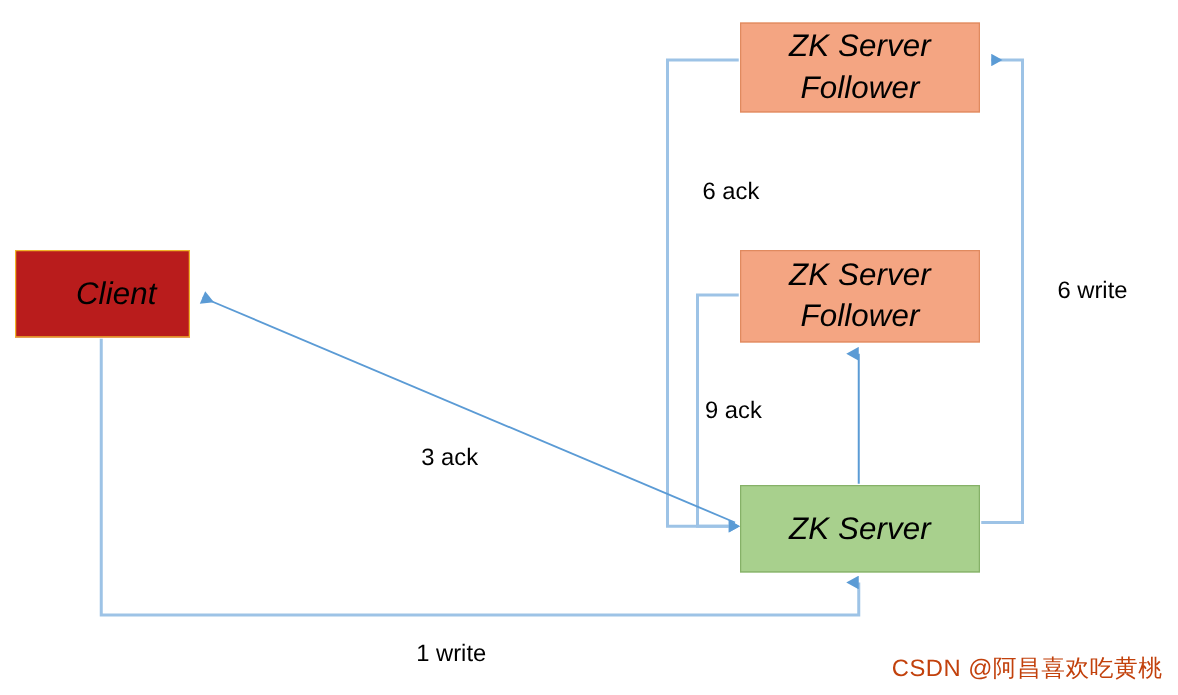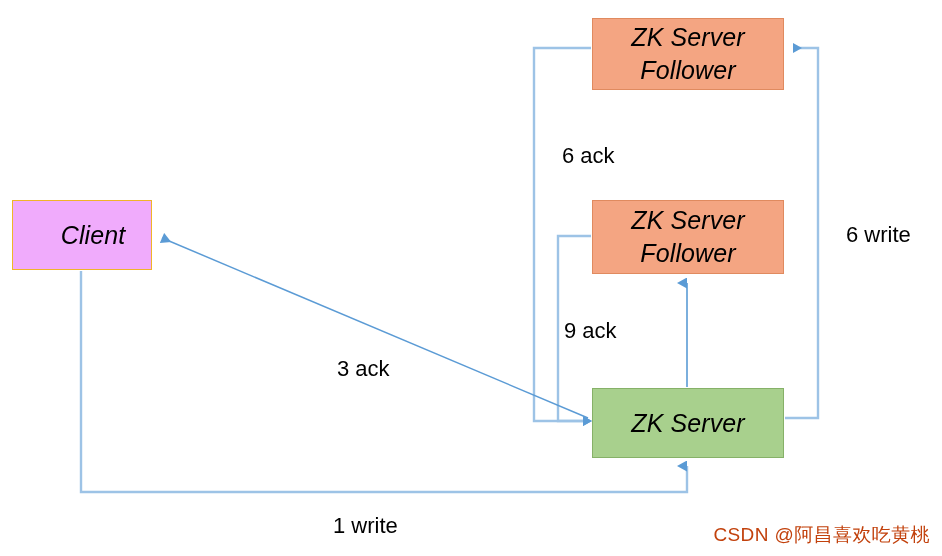--- a/index.html
+++ b/index.html
@@ -42,28 +42,28 @@
     background: #f4a582;
     border: 1px solid #e08a5f;
   }
   .node-leader {
     left: 592px; top: 388px; width: 192px; height: 70px;
     background: #a8d08d;
     border: 1px solid #86b168;
   }
   .node-client {
     left: 12px; top: 200px; width: 140px; height: 70px;
-    background: #f0abfc;
+    background: #b91c1c;
     border: 1px solid #f0b429;
     font-size: 25px;
     padding-left: 22px;
   }
   .edge-label {
     position: absolute;
-    font-size: 22px;
+    font-size: 19px;
     color: #000000;
     white-space: nowrap;
   }
   .watermark {
     position: absolute;
     right: 12px;
     bottom: 8px;
     font-size: 19px;
     color: #c2410c;
     white-space: nowrap;

